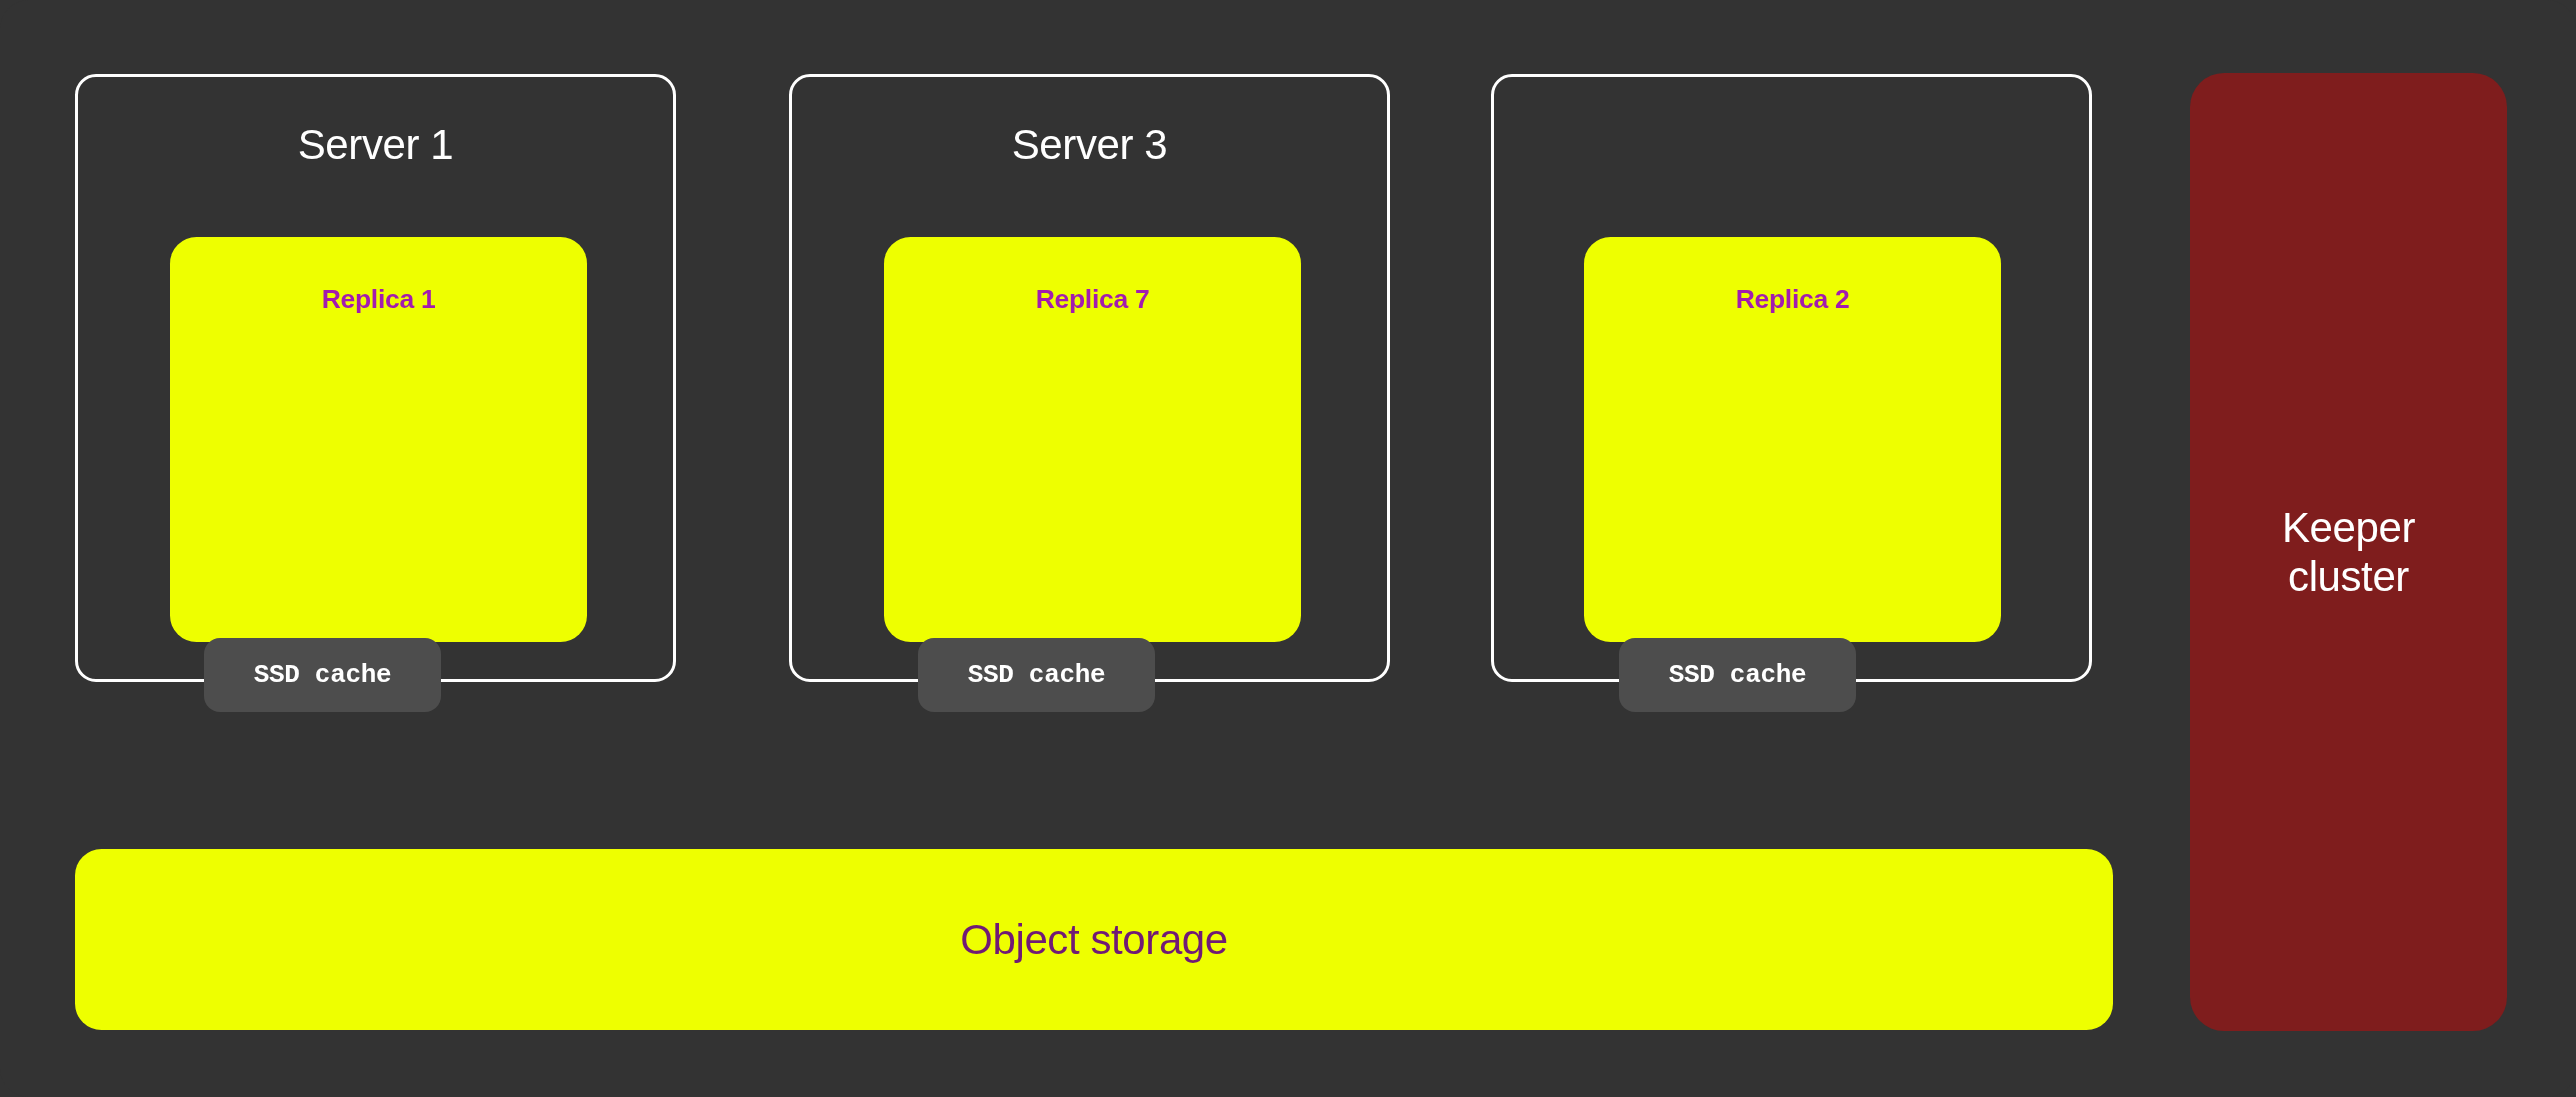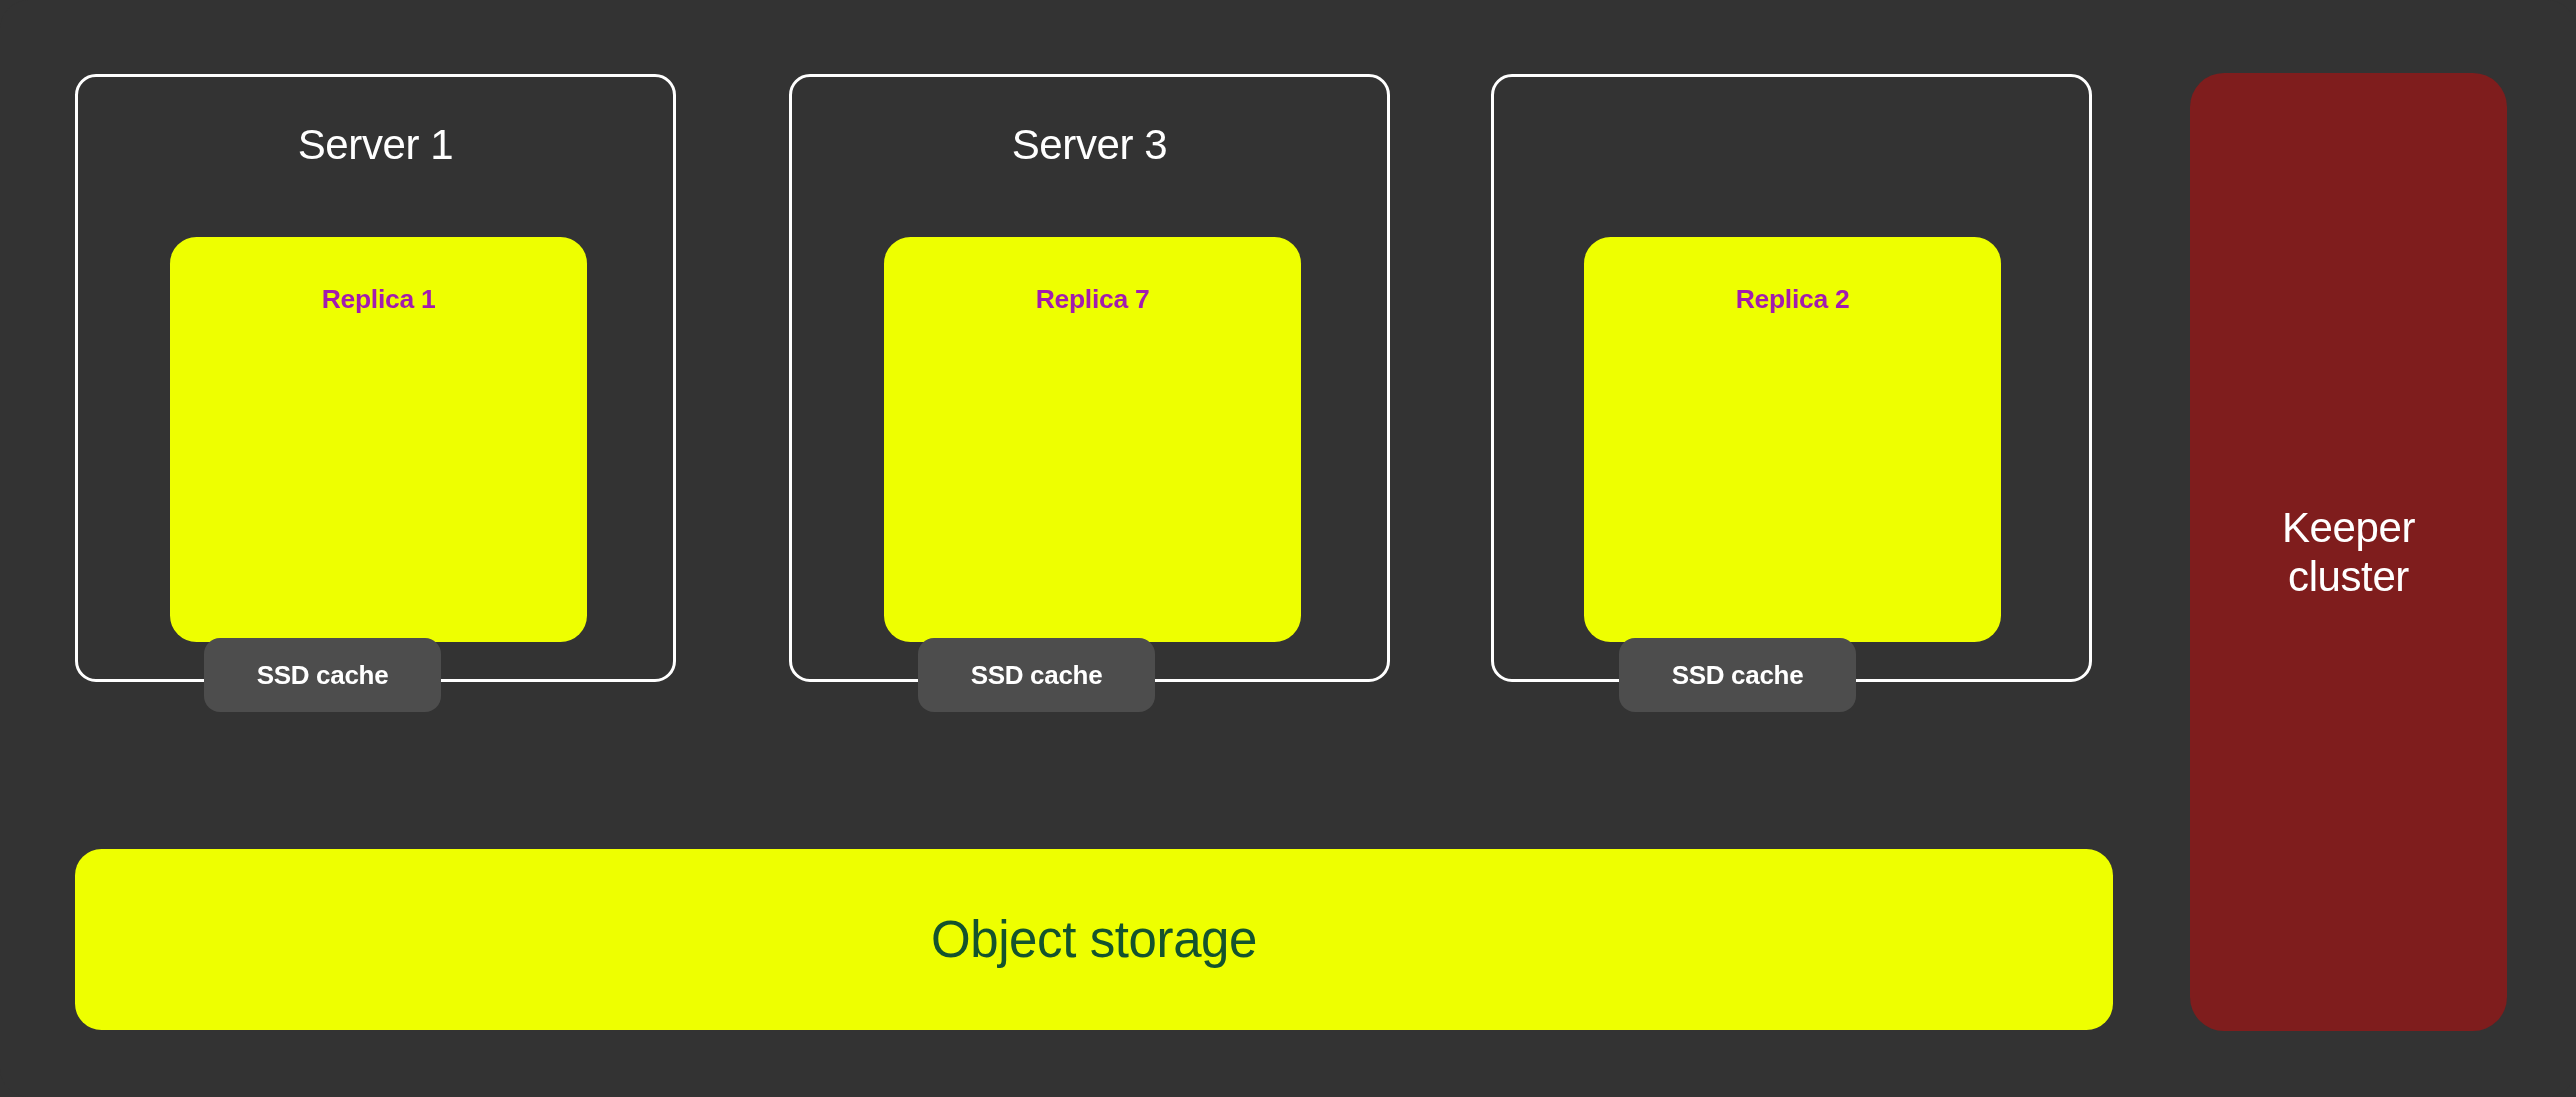--- a/index.html
+++ b/index.html
@@ -82,20 +82,21 @@
   .ssd-cache {
     position: absolute;
     top: 638px;
     width: 237px;
     height: 74px;
     background: #4D4D4D;
     border-radius: 16px;
     display: flex;
     align-items: center;
     justify-content: center;
+    font-family: Liberation Mono, monospace;
   }
   .ssd-1 { left: 204px; }
   .ssd-2 { left: 918px; }
   .ssd-3 { left: 1619px; }
 
   .ssd-label {
     color: #ffffff;
     font-size: 26px;
     font-weight: 700;
     line-height: 1;
@@ -110,22 +111,22 @@
     top: 849px;
     width: 2038px;
     height: 181px;
     background: #EEFF00;
     border-radius: 26.5px;
     display: flex;
     align-items: center;
     justify-content: center;
   }
   .object-storage-label {
-    color: #14532d;
-    font-size: 51px;
+    color: #701a75;
+    font-size: 42px;
     font-weight: 400;
     line-height: 1;
     letter-spacing: -0.4px;
     white-space: nowrap;
   }
 
   
   .keeper-cluster {
     position: absolute;
     left: 2190px;

